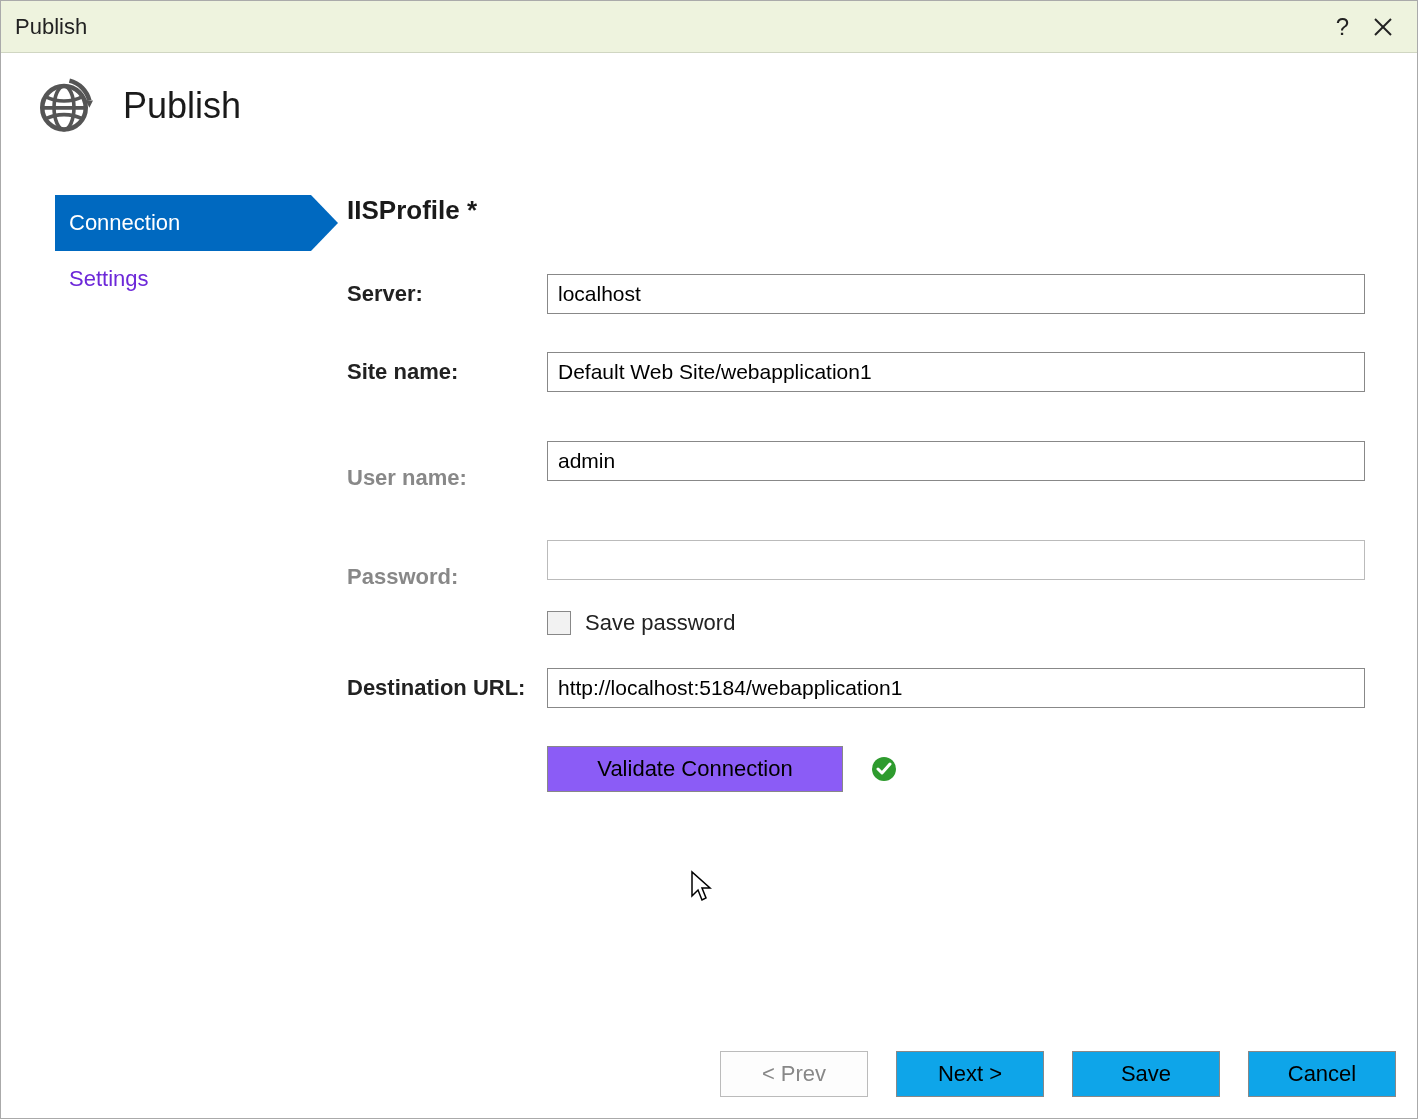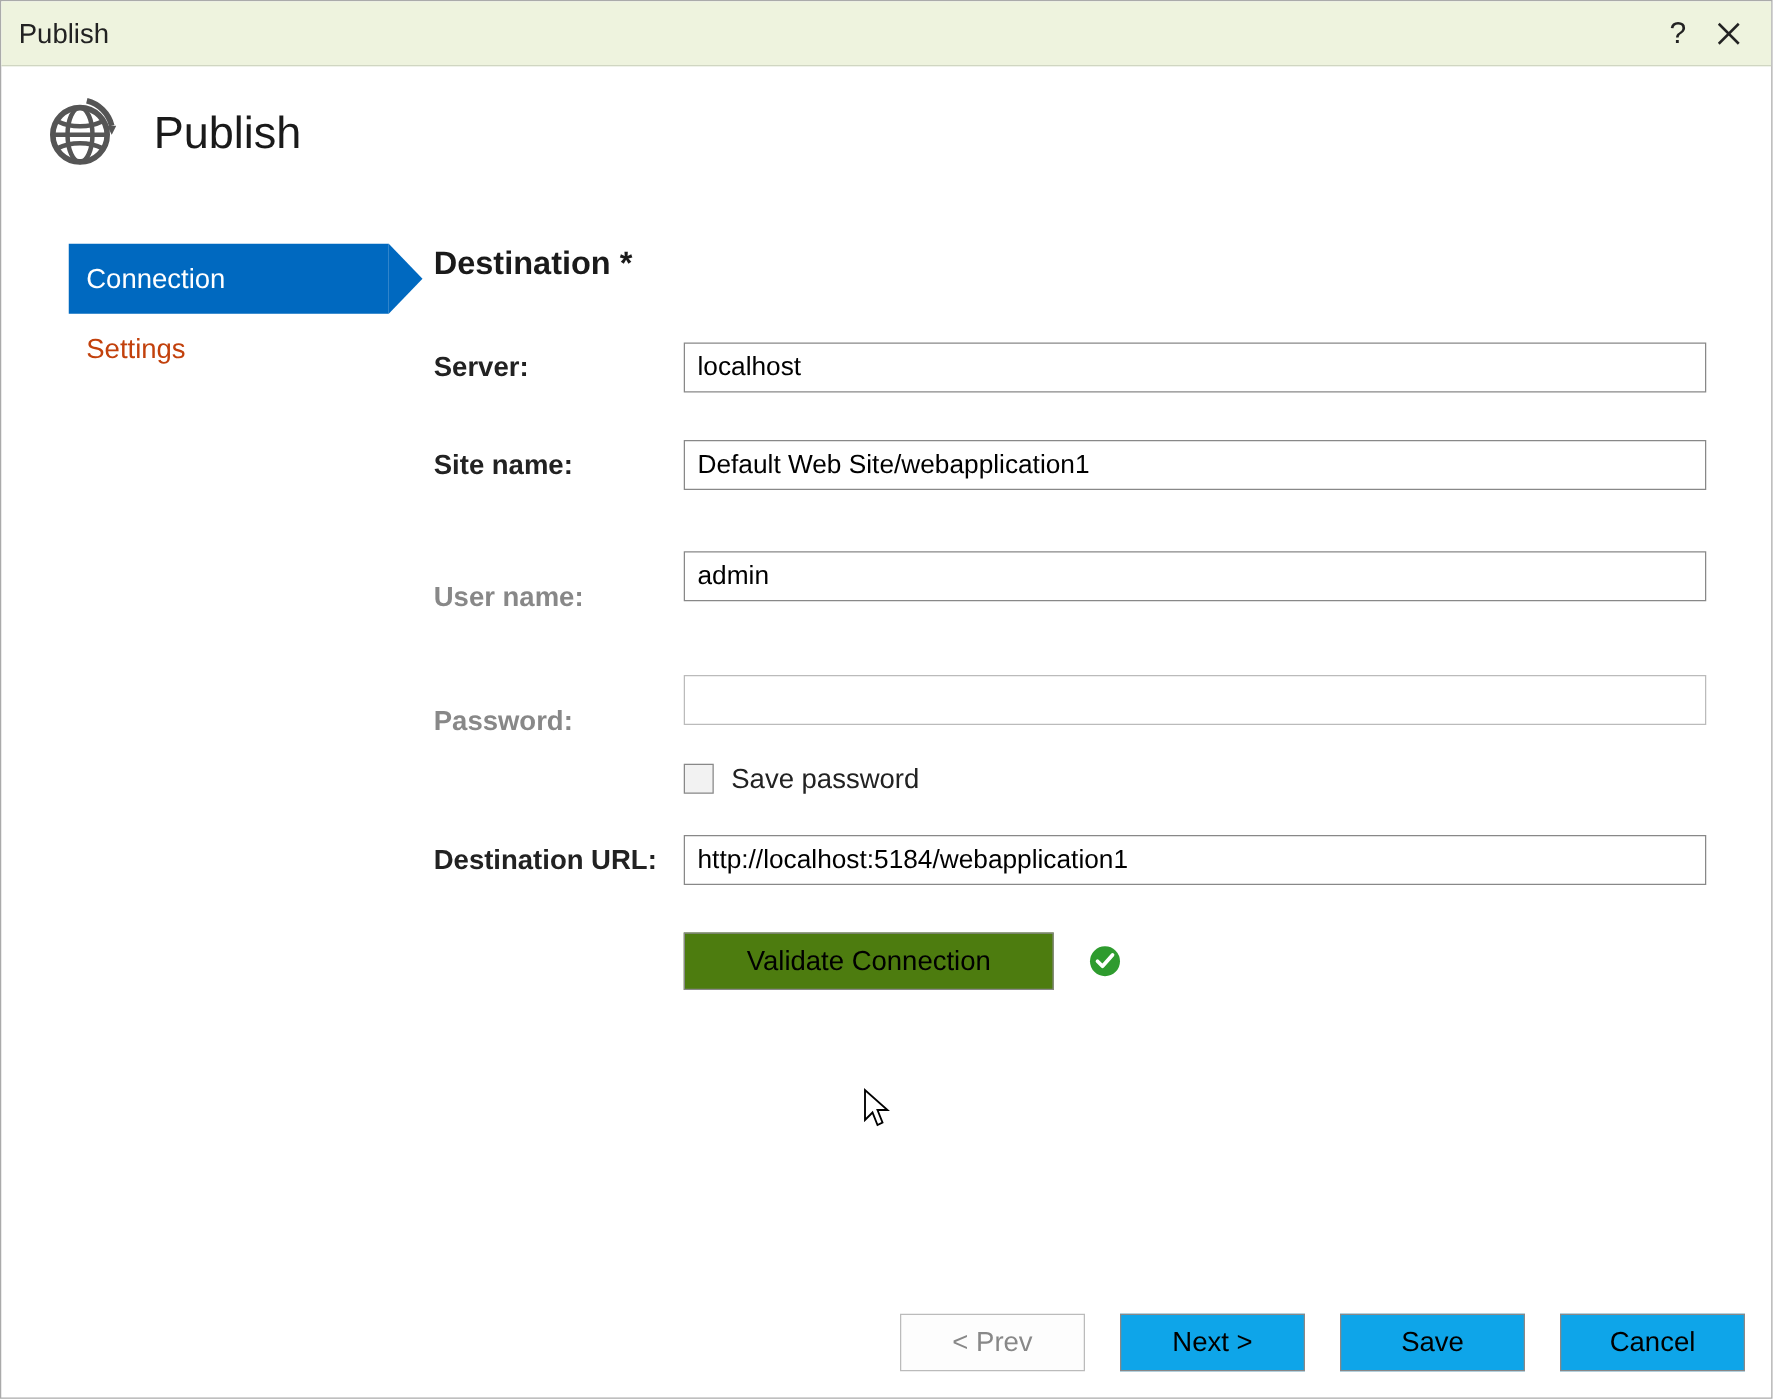--- a/index.html
+++ b/index.html
@@ -83,21 +83,21 @@
       position: absolute;
       right: -27px;
       top: 0;
       width: 0;
       height: 0;
       border-top: 28px solid transparent;
       border-bottom: 28px solid transparent;
       border-left: 27px solid #0069c0;
     }
     .sidebar-item:not(.active) {
-      color: #c2410c;
+      color: #6d28d9;
     }
     .main {
       flex: 1;
       padding-right: 30px;
     }
     .profile-title {
       font-size: 26px;
       font-weight: 700;
       color: #1a1a1a;
       margin-bottom: 48px;
@@ -150,21 +150,21 @@
     .validate-row {
       display: flex;
       align-items: center;
       margin-left: 200px;
       margin-top: 6px;
     }
     .validate-btn {
       height: 46px;
       width: 296px;
       border: 1px solid #888;
-      background: #4d7c0f;
+      background: #8b5cf6;
       font-size: 22px;
       font-family: inherit;
       cursor: pointer;
     }
     .check-icon {
       margin-left: 28px;
       width: 26px;
       height: 26px;
     }
     .footer {
@@ -227,21 +227,21 @@
   <div class="sidebar">
     <div class="sidebar-item active">
       <span>Connection</span>
     </div>
     <div class="sidebar-item">
       <span>Settings</span>
     </div>
   </div>
 
   <div class="main">
-    <div class="profile-title">Destination *</div>
+    <div class="profile-title">IISProfile *</div>
 
     <div class="form-row">
       <label>Server:</label>
       <input type="text" value="localhost" style="">
     </div>
 
     <div class="form-row">
       <label>Site name:</label>
       <input type="text" value="Default Web Site/webapplication1" style="">
     </div>

